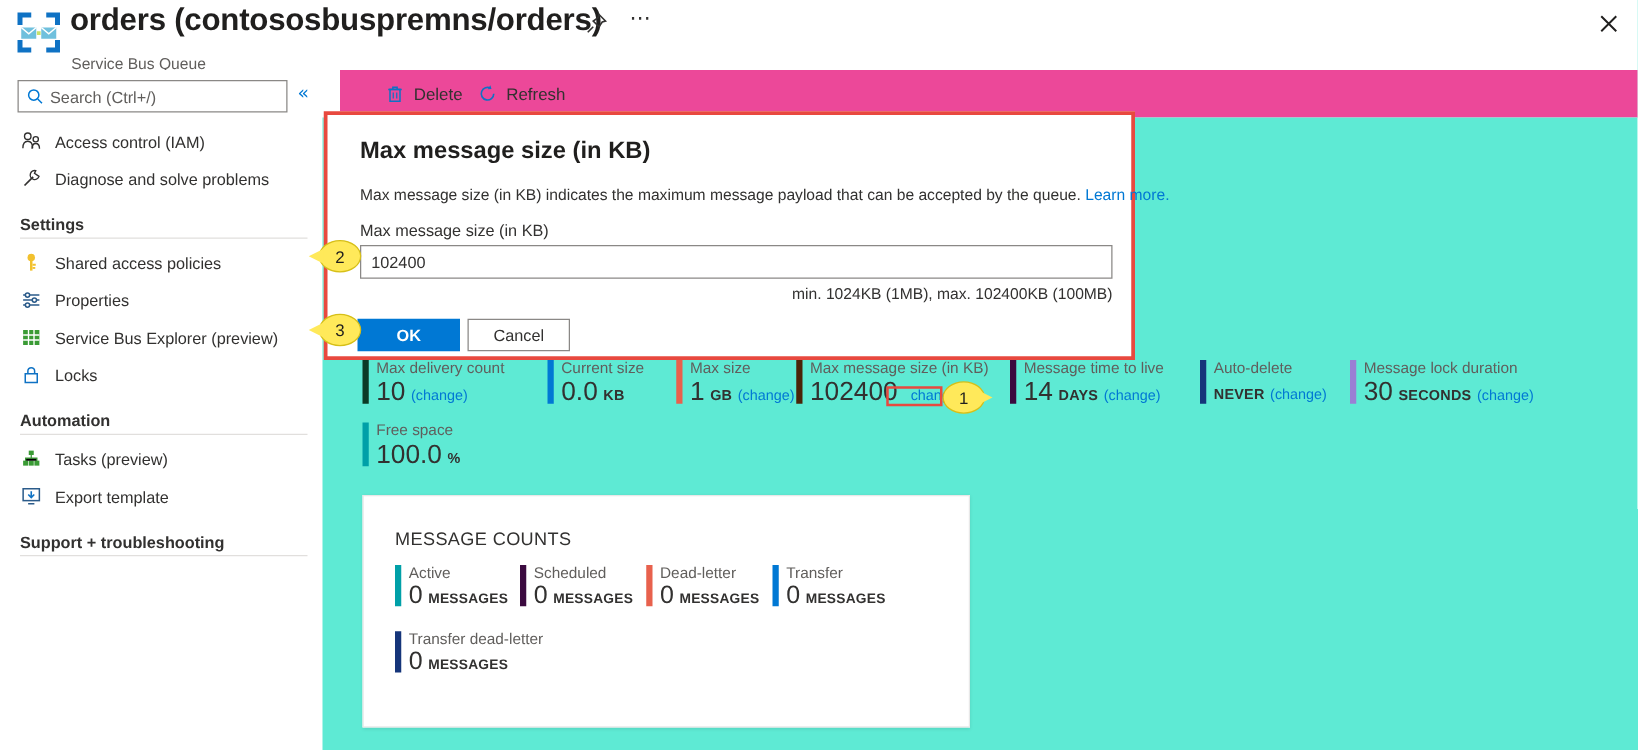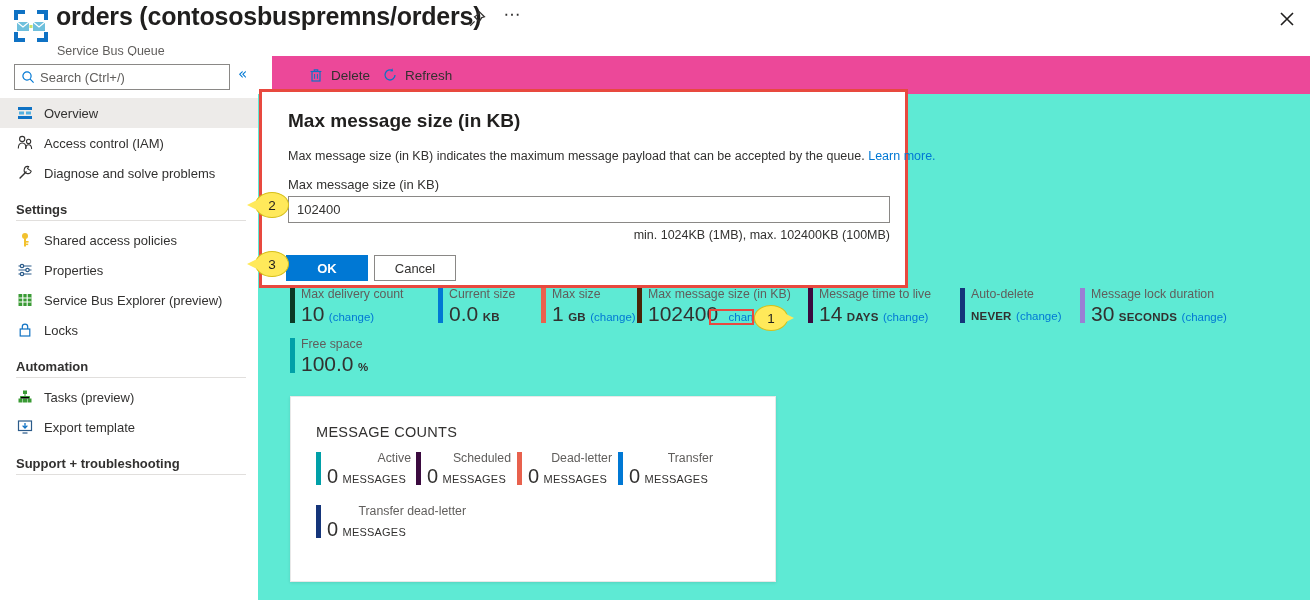--- a/index.html
+++ b/index.html
@@ -93,24 +93,24 @@
     position: absolute; left: 32px; top: 302px; width: 486px; height: 186px;
     background: #fff; border: 1px solid #e8e8e8;
     box-shadow: 0 1px 3px rgba(0,0,0,0.10);
   }
   .mc-title {
     position: absolute; left: 25px; top: 27px;
     font-size: 14.5px; color: #323130; letter-spacing: .3px;
   }
   .mc-item { position: absolute; padding-left: 11px; white-space: nowrap; }
   .mc-bar { position: absolute; left: 0; top: 1px; width: 5px; height: 33px; }
-  .mc-label { font-size: 12.3px; color: #605e5c; line-height: 15px; text-align: right; }
+  .mc-label { font-size: 12.3px; color: #605e5c; line-height: 15px; }
   .mc-val { line-height: 21px; }
   .mc-num { font-size: 20px; color: #323130; }
-  .mc-unit { font-size: 11px; font-weight: normal; color: #323130; letter-spacing: .2px; }
+  .mc-unit { font-size: 11px; font-weight: bold; color: #323130; letter-spacing: .2px; }
 
   
   .dlg-border {
     position: absolute; left: 259px; top: 89px; width: 649px; height: 199px;
     border: 3px solid #e8493f; background: #ffffff; z-index: 20;
   }
   .dlg-title { position: absolute; left: 26px; top: 18px; font-size: 19px; font-weight: 600; color: #201f1e; }
   .dlg-desc { position: absolute; left: 26px; top: 57px; font-size: 12.5px; color: #323130; white-space: nowrap; }
   .dlg-desc a { color: #0078d4; text-decoration: none; }
   .dlg-field-label { position: absolute; left: 26px; top: 85px; font-size: 13px; color: #323130; }
@@ -204,31 +204,20 @@
             <path d="M9.2 9.2 L12.6 12.6" stroke="#0078d4" stroke-width="1.2"></path>
           </svg>
         </span>
         <input class="search-input" type="text" placeholder="Search (Ctrl+/)" style="">
       </div>
     </div>
     <div class="collapse-chev">«</div>
 
     <div class="nav-list">
 
-      <div class="nav-item selected">
-        <span class="nav-ico">
-          <svg width="18" height="18" viewBox="0 0 18 18">
-            <rect x="2" y="3" width="14" height="3" fill="#0f72c4"></rect>
-            <rect x="2" y="12" width="14" height="3" fill="#0f72c4"></rect>
-            <rect x="3" y="7.5" width="5" height="3" fill="#53b0e0"></rect>
-            <rect x="10" y="7.5" width="5" height="3" fill="#53b0e0"></rect>
-          </svg>
-        </span>
-        <span class="nav-label">Overview</span>
-      </div>
 
       <div class="nav-item">
         <span class="nav-ico">
           <svg width="18" height="18" viewBox="0 0 18 18">
             <circle cx="6.2" cy="5" r="2.6" fill="none" stroke="#323130" stroke-width="1.1"></circle>
             <path d="M2.3 14.5 C2.3 10.8 4.1 9 6.2 9 C8.3 9 10.1 10.8 10.1 14.5" fill="none" stroke="#323130" stroke-width="1.1"></path>
             <circle cx="12.6" cy="7.4" r="2.1" fill="none" stroke="#323130" stroke-width="1.1"></circle>
             <path d="M9.6 15 C9.6 12 11 10.8 12.6 10.8 C14.2 10.8 15.6 12 15.6 15" fill="none" stroke="#323130" stroke-width="1.1"></path>
           </svg>
         </span>

